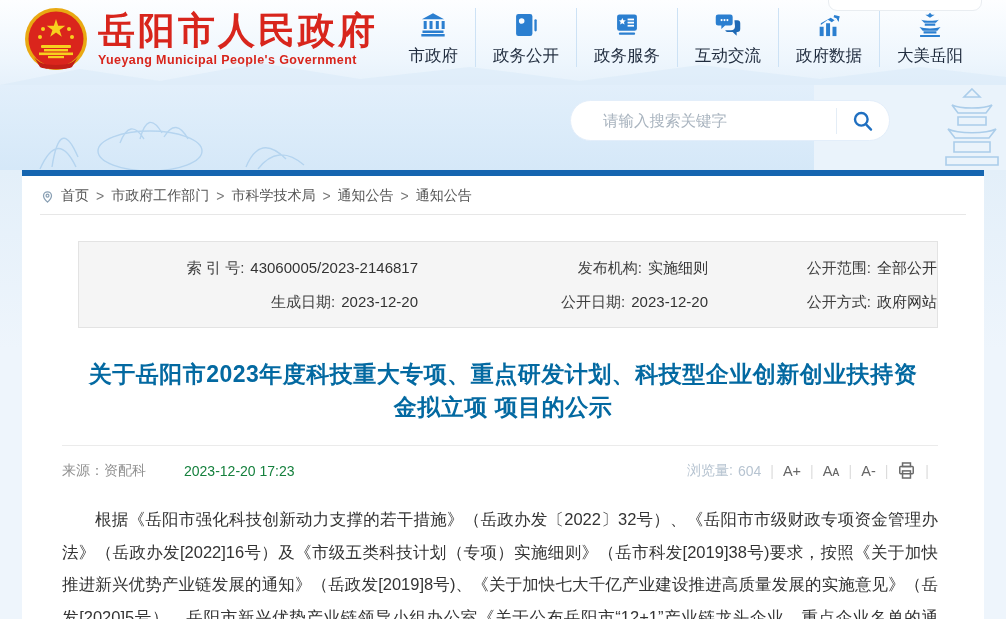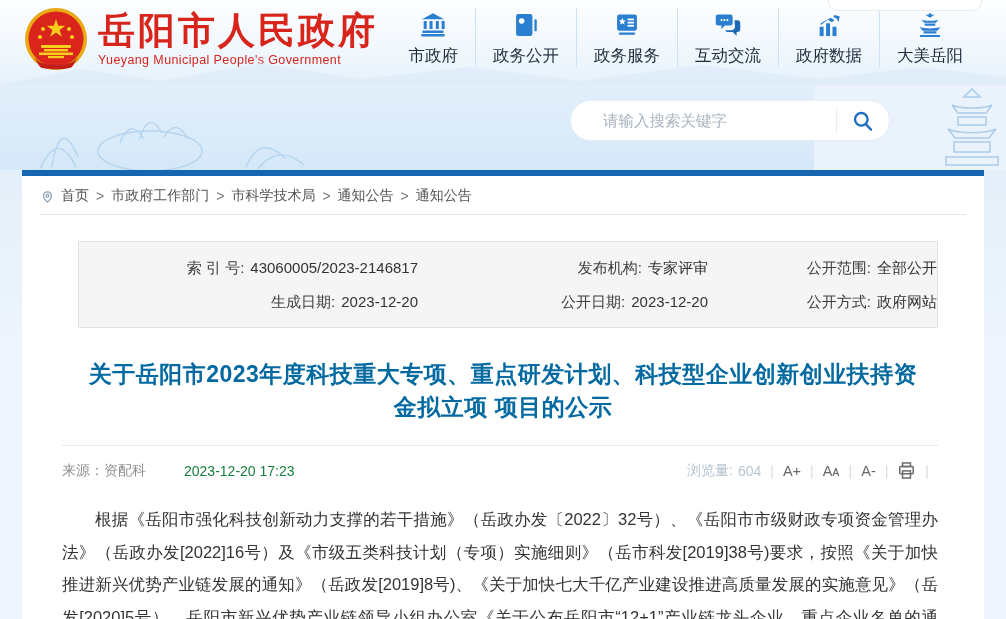--- a/index.html
+++ b/index.html
@@ -6,21 +6,21 @@
   body{font-family:"Liberation Sans","DejaVu Sans",sans-serif;}
   #stage{position:relative;width:1006px;height:619px;overflow:hidden;background:#eaf3fb;}
 
   
   .header{position:absolute;top:0;left:0;width:1006px;height:85px;
           background:linear-gradient(180deg,#fdfeff 0%,#eef6fd 70%,#e6f1fb 100%);z-index:5;}
   .logo{position:absolute;left:24px;top:7px;display:flex;align-items:center;cursor:pointer;}
   .emblem{width:64px;height:64px;flex:0 0 auto;}
   .site-names{margin-left:10px;}
   .site-cn{font-size:37px;font-weight:bold;color:#d8251c;letter-spacing:3px;line-height:40px;}
-  .site-en{font-size:12.5px;font-weight:normal;color:#d8251c;letter-spacing:.4px;margin-top:2px;}
+  .site-en{font-size:12.5px;font-weight:bold;color:#d8251c;letter-spacing:.4px;margin-top:2px;}
 
   .nav{position:absolute;right:26px;top:8px;display:flex;align-items:stretch;}
   .nav-item{display:flex;flex-direction:column;align-items:center;justify-content:flex-start;
             padding:2px 17px 0;cursor:pointer;}
   .nav-item + .nav-item{border-left:1px solid #cde2f5;justify-content:space-between;}
   .nav-icon{height:30px;display:flex;align-items:center;}
   .nav-icon svg{display:block;}
   .nav-label{margin-top:5px;font-size:16.5px;color:#1f2b3d;white-space:nowrap;}
 
   .top-notch{position:absolute;top:-4px;left:828px;width:152px;height:13px;background:#ffffff;
@@ -213,21 +213,21 @@
       <span class="crumb-sep">&gt;</span>
       <span class="crumb">通知公告</span>
     </div>
     <div class="bc-divider"></div>
 
     <div class="info-box">
       <div class="info-cell">
         <span class="info-label">索 引 号:</span><span class="info-value">43060005/2023-2146817</span>
       </div>
       <div class="info-cell">
-        <span class="info-label">发布机构:</span><span class="info-value">专家评审</span>
+        <span class="info-label">发布机构:</span><span class="info-value">实施细则</span>
       </div>
       <div class="info-cell">
         <span class="info-label">公开范围:</span><span class="info-value">全部公开</span>
       </div>
       <div class="info-cell">
         <span class="info-label">生成日期:</span><span class="info-value">2023-12-20</span>
       </div>
       <div class="info-cell">
         <span class="info-label">公开日期:</span><span class="info-value">2023-12-20</span>
       </div>

